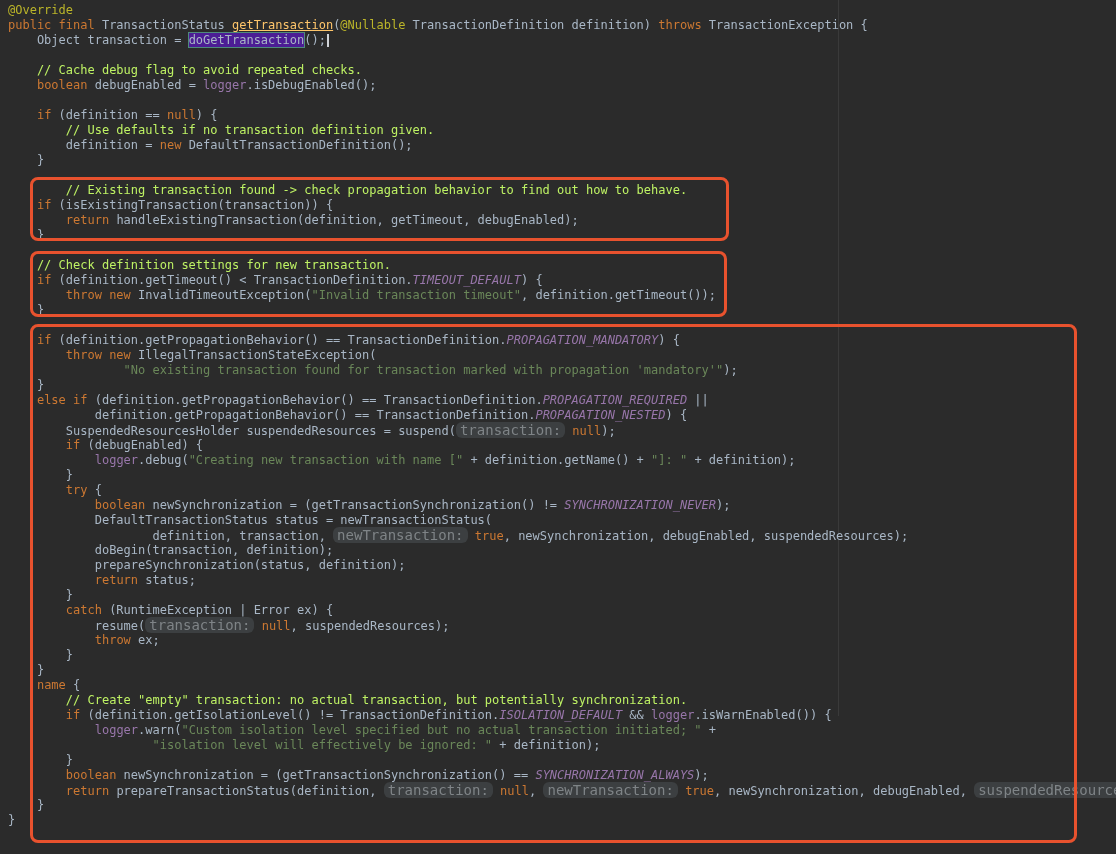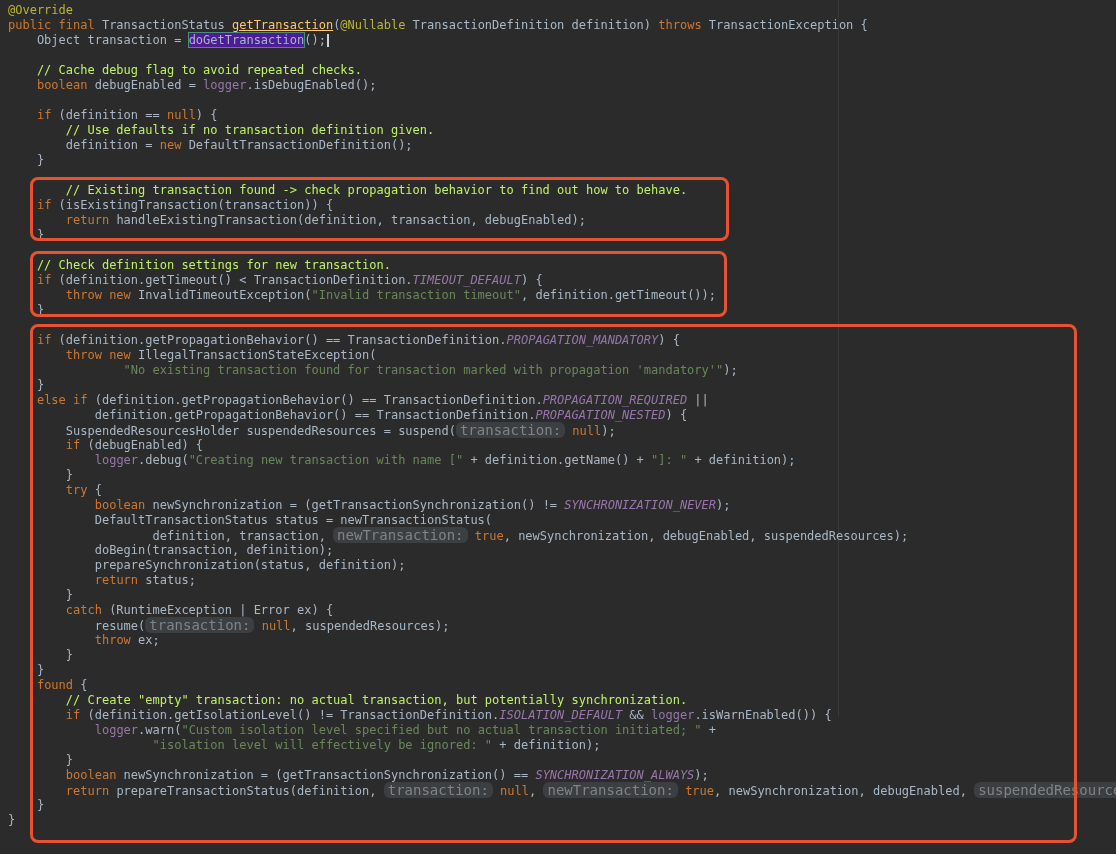--- a/index.html
+++ b/index.html
@@ -43,21 +43,21 @@
       <div class="line"><span class="seg-c">    // Cache debug flag to avoid repeated checks.</span></div>
       <div class="line"><span class="seg-d">    </span><span class="seg-k">boolean</span><span class="seg-d"> debugEnabled = </span><span class="seg-f">logger</span><span class="seg-d">.isDebugEnabled();</span></div>
       <div class="line"></div>
       <div class="line"><span class="seg-d">    </span><span class="seg-k">if</span><span class="seg-d"> (definition == </span><span class="seg-k">null</span><span class="seg-d">) {</span></div>
       <div class="line"><span class="seg-c">        // Use defaults if no transaction definition given.</span></div>
       <div class="line"><span class="seg-d">        definition = </span><span class="seg-k">new</span><span class="seg-d"> DefaultTransactionDefinition();</span></div>
       <div class="line"><span class="seg-d">    }</span></div>
       <div class="line"></div>
       <div class="line"><span class="seg-c">        // Existing transaction found -&gt; check propagation behavior to find out how to behave.</span></div>
       <div class="line"><span class="seg-d">    </span><span class="seg-k">if</span><span class="seg-d"> (isExistingTransaction(transaction)) {</span></div>
-      <div class="line"><span class="seg-d">        </span><span class="seg-k">return</span><span class="seg-d"> handleExistingTransaction(definition, transaction, debugEnabled);</span></div>
+      <div class="line"><span class="seg-d">        </span><span class="seg-k">return</span><span class="seg-d"> handleExistingTransaction(definition, getTimeout, debugEnabled);</span></div>
       <div class="line"><span class="seg-d">    }</span></div>
       <div class="line"></div>
       <div class="line"><span class="seg-c">    // Check definition settings for new transaction.</span></div>
       <div class="line"><span class="seg-d">    </span><span class="seg-k">if</span><span class="seg-d"> (definition.getTimeout() &lt; TransactionDefinition.</span><span class="seg-i">TIMEOUT_DEFAULT</span><span class="seg-d">) {</span></div>
       <div class="line"><span class="seg-d">        </span><span class="seg-k">throw new</span><span class="seg-d"> InvalidTimeoutException(</span><span class="seg-s">"Invalid transaction timeout"</span><span class="seg-d">, definition.getTimeout());</span></div>
       <div class="line"><span class="seg-d">    }</span></div>
       <div class="line"></div>
       <div class="line"><span class="seg-d">    </span><span class="seg-k">if</span><span class="seg-d"> (definition.getPropagationBehavior() == TransactionDefinition.</span><span class="seg-i">PROPAGATION_MANDATORY</span><span class="seg-d">) {</span></div>
       <div class="line"><span class="seg-d">        </span><span class="seg-k">throw new</span><span class="seg-d"> IllegalTransactionStateException(</span></div>
       <div class="line"><span class="seg-d">                </span><span class="seg-s">"No existing transaction found for transaction marked with propagation 'mandatory'"</span><span class="seg-d">);</span></div>
@@ -74,21 +74,21 @@
       <div class="line"><span class="seg-d">                    definition, transaction, </span><span class="seg-h">newTransaction:</span><span class="seg-d"> </span><span class="seg-k">true</span><span class="seg-d">, newSynchronization, debugEnabled, suspendedResources);</span></div>
       <div class="line"><span class="seg-d">            doBegin(transaction, definition);</span></div>
       <div class="line"><span class="seg-d">            prepareSynchronization(status, definition);</span></div>
       <div class="line"><span class="seg-d">            </span><span class="seg-k">return</span><span class="seg-d"> status;</span></div>
       <div class="line"><span class="seg-d">        }</span></div>
       <div class="line"><span class="seg-d">        </span><span class="seg-k">catch</span><span class="seg-d"> (RuntimeException | Error ex) {</span></div>
       <div class="line"><span class="seg-d">            resume(</span><span class="seg-h">transaction:</span><span class="seg-d"> </span><span class="seg-k">null</span><span class="seg-d">, suspendedResources);</span></div>
       <div class="line"><span class="seg-d">            </span><span class="seg-k">throw</span><span class="seg-d"> ex;</span></div>
       <div class="line"><span class="seg-d">        }</span></div>
       <div class="line"><span class="seg-d">    }</span></div>
-      <div class="line"><span class="seg-d">    </span><span class="seg-k">found</span><span class="seg-d"> {</span></div>
+      <div class="line"><span class="seg-d">    </span><span class="seg-k">name</span><span class="seg-d"> {</span></div>
       <div class="line"><span class="seg-c">        // Create "empty" transaction: no actual transaction, but potentially synchronization.</span></div>
       <div class="line"><span class="seg-d">        </span><span class="seg-k">if</span><span class="seg-d"> (definition.getIsolationLevel() != TransactionDefinition.</span><span class="seg-i">ISOLATION_DEFAULT</span><span class="seg-d"> &amp;&amp; </span><span class="seg-f">logger</span><span class="seg-d">.isWarnEnabled()) {</span></div>
       <div class="line"><span class="seg-d">            </span><span class="seg-f">logger</span><span class="seg-d">.warn(</span><span class="seg-s">"Custom isolation level specified but no actual transaction initiated; "</span><span class="seg-d"> +</span></div>
       <div class="line"><span class="seg-d">                    </span><span class="seg-s">"isolation level will effectively be ignored: "</span><span class="seg-d"> + definition);</span></div>
       <div class="line"><span class="seg-d">        }</span></div>
       <div class="line"><span class="seg-d">        </span><span class="seg-k">boolean</span><span class="seg-d"> newSynchronization = (getTransactionSynchronization() == </span><span class="seg-i">SYNCHRONIZATION_ALWAYS</span><span class="seg-d">);</span></div>
       <div class="line"><span class="seg-d">        </span><span class="seg-k">return</span><span class="seg-d"> prepareTransactionStatus(definition, </span><span class="seg-h">transaction:</span><span class="seg-d"> </span><span class="seg-k">null</span><span class="seg-d">, </span><span class="seg-h">newTransaction:</span><span class="seg-d"> </span><span class="seg-k">true</span><span class="seg-d">, newSynchronization, debugEnabled, </span><span class="seg-h">suspendedResources:</span><span class="seg-d"> </span><span class="seg-k">null</span><span class="seg-d">);</span></div>
       <div class="line"><span class="seg-d">    }</span></div>
       <div class="line"><span class="seg-d">}</span></div>
     </div>

